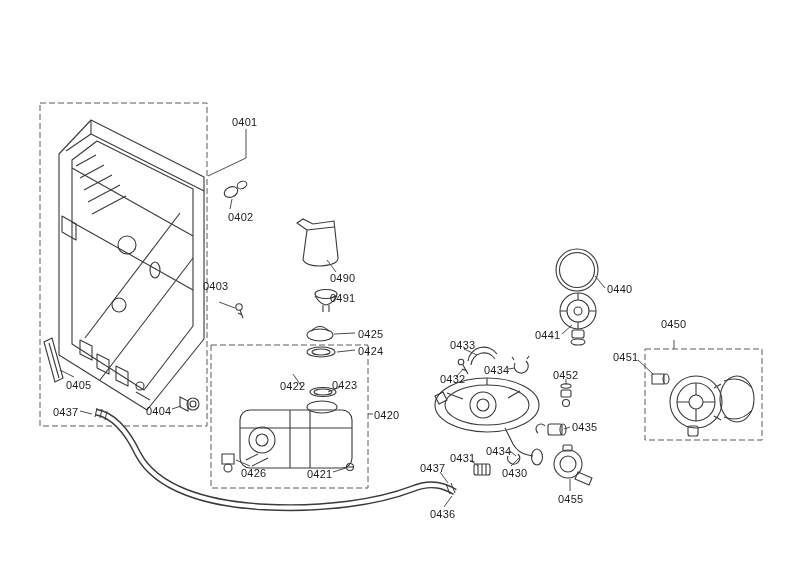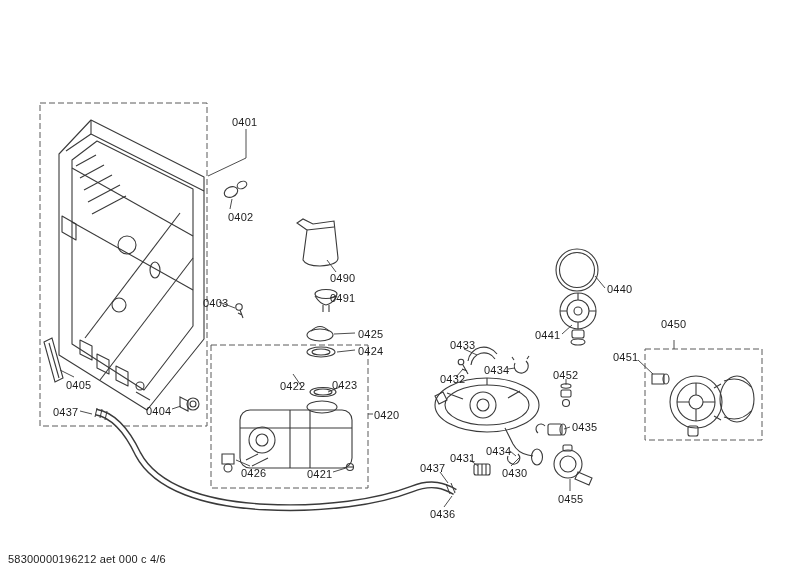--- a/index.html
+++ b/index.html
@@ -208,21 +208,21 @@
       <path d="M511,458 L520,449"></path>
       <path d="M444,499 L452,488"></path>
       <path d="M570,483 L570,471"></path>
     </g>
   </svg>
 
   <div class="part-label" style="left:232px;top:108px">0401</div>
   <div class="part-label" style="left:228px;top:203px">0402</div>
   <div class="part-label" style="left:330px;top:264px">0490</div>
   <div class="part-label" style="left:330px;top:284px">0491</div>
-  <div class="part-label" style="left:203px;top:289px">0403</div>
+  <div class="part-label" style="left:203px;top:272px">0403</div>
   <div class="part-label" style="left:358px;top:320px">0425</div>
   <div class="part-label" style="left:358px;top:337px">0424</div>
   <div class="part-label" style="left:280px;top:372px">0422</div>
   <div class="part-label" style="left:332px;top:371px">0423</div>
   <div class="part-label" style="left:66px;top:371px">0405</div>
   <div class="part-label" style="left:53px;top:398px">0437</div>
   <div class="part-label" style="left:146px;top:397px">0404</div>
   <div class="part-label" style="left:374px;top:401px">0420</div>
   <div class="part-label" style="left:241px;top:459px">0426</div>
   <div class="part-label" style="left:307px;top:460px">0421</div>
@@ -235,14 +235,13 @@
   <div class="part-label" style="left:661px;top:310px">0450</div>
   <div class="part-label" style="left:613px;top:343px">0451</div>
   <div class="part-label" style="left:572px;top:413px">0435</div>
   <div class="part-label" style="left:486px;top:437px">0434</div>
   <div class="part-label" style="left:450px;top:444px">0431</div>
   <div class="part-label" style="left:420px;top:454px">0437</div>
   <div class="part-label" style="left:502px;top:459px">0430</div>
   <div class="part-label" style="left:430px;top:500px">0436</div>
   <div class="part-label" style="left:558px;top:485px">0455</div>
 
-  <div class="footer-code">58300000196212 aet 000 c 4/6</div>
 </div>
 
 </body></html>

